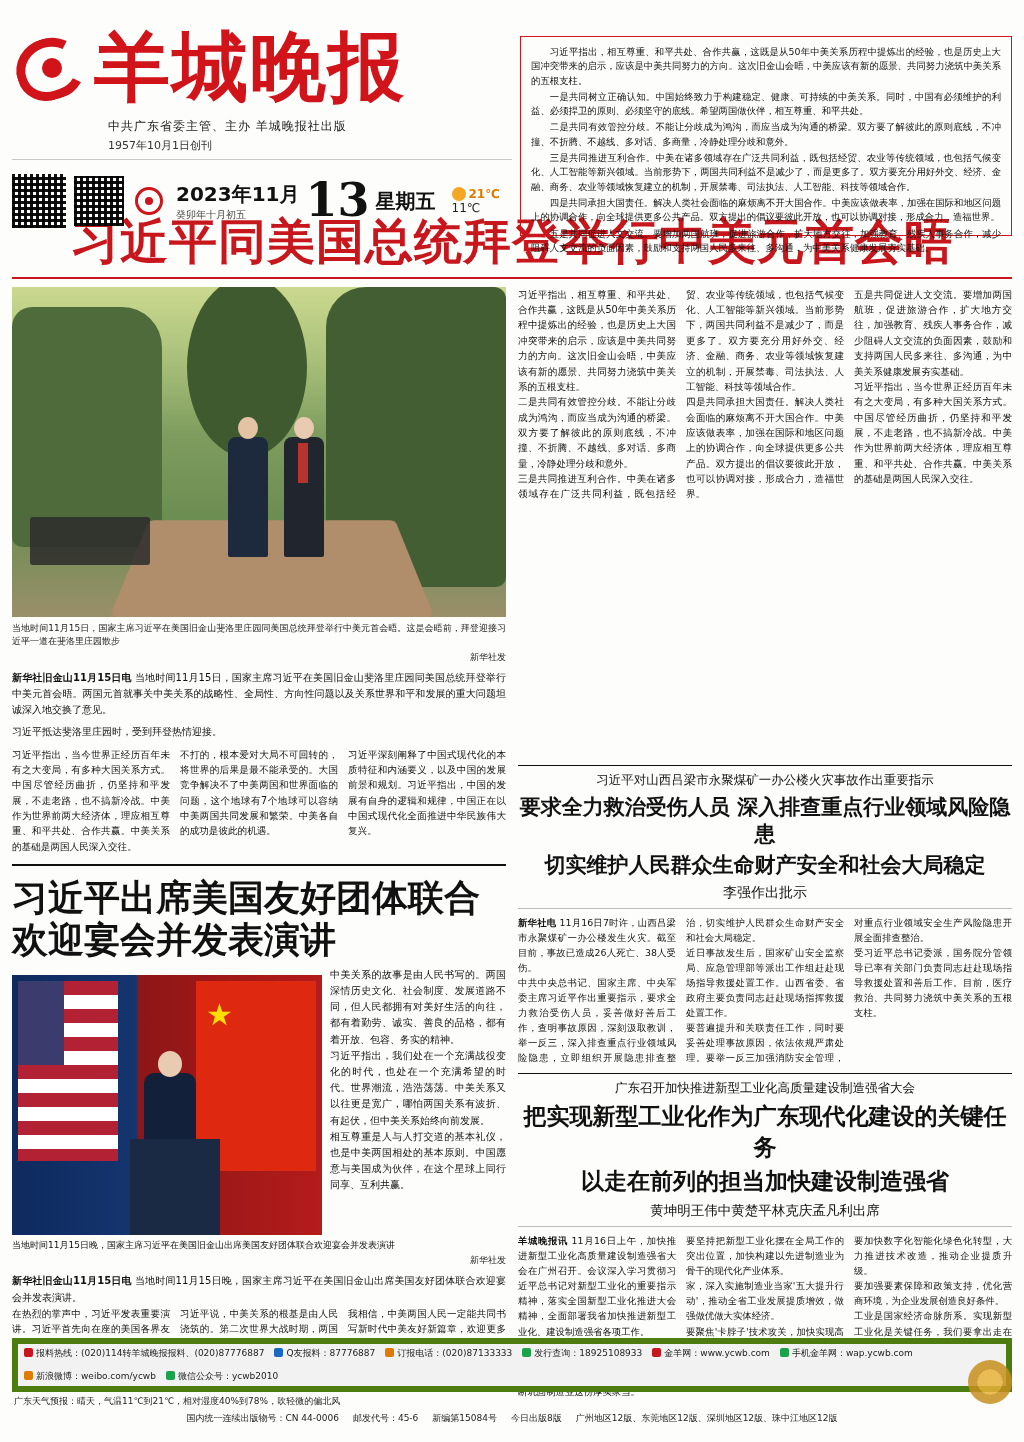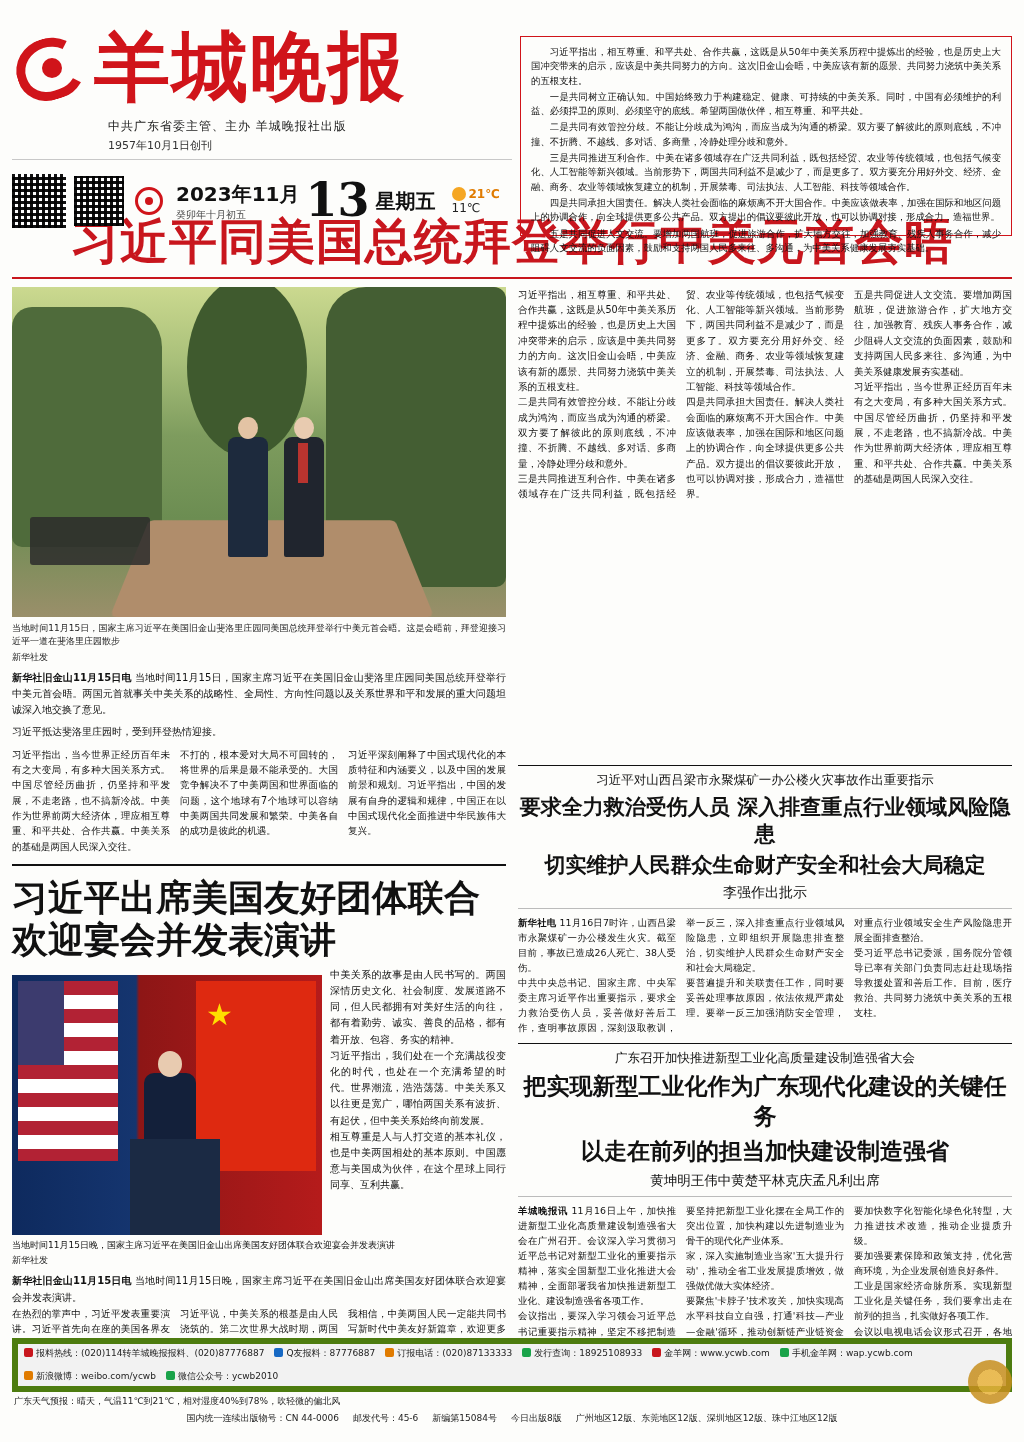--- a/index.html
+++ b/index.html
@@ -88,21 +88,21 @@
   .photo .hedge-r { position:absolute; right:0; top:0; width:180px; height:300px; background:#445e33; border-radius:40px 12px 10px 10px;}
   .photo .tree { position:absolute; left:175px; top:-10px; width:120px; height:180px; background:#3f5a2e; border-radius:50%;}
   .photo .path { position:absolute; left:120px; bottom:0; width:280px; height:110px; background:#b08d6b; transform:perspective(200px) rotateX(30deg); border-radius:6px;}
   .photo .bench { position:absolute; left:18px; bottom:52px; width:120px; height:48px; background:#2b2b2b; opacity:.85; border-radius:3px;}
   .photo .p1 { position:absolute; left:216px; bottom:60px; width:40px; height:120px; background:#1d2a3d; border-radius:8px 8px 2px 2px;}
   .photo .p1:after{content:"";position:absolute;left:10px;top:-20px;width:20px;height:22px;background:#e3c3a4;border-radius:50%;}
   .photo .p2 { position:absolute; left:272px; bottom:60px; width:40px; height:120px; background:#20252e; border-radius:8px 8px 2px 2px;}
   .photo .p2:after{content:"";position:absolute;left:10px;top:-20px;width:20px;height:22px;background:#e8cbb0;border-radius:50%;}
   .photo .p2:before{content:"";position:absolute;left:14px;top:6px;width:10px;height:40px;background:#b8342f;}
   .caption { font-size:9px; color:#222; line-height:1.5; margin-top:5px; text-align:justify;}
-  .credit { font-size:9px; color:#222; text-align:left; margin-top:2px; }
+  .credit { font-size:9px; color:#222; text-align:right; margin-top:2px; }
 
   .lead-para { font-size:10px; line-height:1.62; text-align:justify; margin-top:6px; }
   .lead-para b { font-weight:bold; }
 
   .headline2 {
     font-family:"DejaVu Serif","Liberation Serif",serif;
     font-size:36px; font-weight:bold; line-height:1.18; color:#111;
     border-top:2px solid #111; padding-top:10px; margin-top:10px;
   }
   .photo2 { width:310px; height:260px; position:relative; overflow:hidden; background:#0d2a5e; margin-top:8px; float:left; margin-right:8px;}
@@ -281,20 +281,21 @@
       <div class="sec-head">切实维护人民群众生命财产安全和社会大局稳定</div>
       <div class="sec-sub">李强作出批示</div>
       <div class="rule-thin"></div>
 
       <div class="three-col">
         <div>
           <b>新华社电</b>
           <span>11月16日7时许，山西吕梁市永聚煤矿一办公楼发生火灾。截至目前，事故已造成26人死亡、38人受伤。</span>
         </div>
         <div>中共中央总书记、国家主席、中央军委主席习近平作出重要指示，要求全力救治受伤人员，妥善做好善后工作，查明事故原因，深刻汲取教训，举一反三，深入排查重点行业领域风险隐患，立即组织开展隐患排查整治，切实维护人民群众生命财产安全和社会大局稳定。</div>
+        <div>近日事故发生后，国家矿山安全监察局、应急管理部等派出工作组赶赴现场指导救援处置工作。山西省委、省政府主要负责同志赶赴现场指挥救援处置工作。</div>
         <div>要普遍提升和关联责任工作，同时要妥善处理事故原因，依法依规严肃处理。要举一反三加强消防安全管理，对重点行业领域安全生产风险隐患开展全面排查整治。</div>
         <div>受习近平总书记委派，国务院分管领导已率有关部门负责同志赶赴现场指导救援处置和善后工作。目前，医疗救治、共同努力浇筑中美关系的五根支柱。</div>
       </div>
 
       <div class="rule"></div>
       <div class="sec-kicker">广东召开加快推进新型工业化高质量建设制造强省大会</div>
       <div class="gd-head">把实现新型工业化作为广东现代化建设的关键任务</div>
       <div class="gd-head">以走在前列的担当加快建设制造强省</div>
       <div class="gd-sub">黄坤明王伟中黄楚平林克庆孟凡利出席</div>
       <div class="rule-thin"></div>

